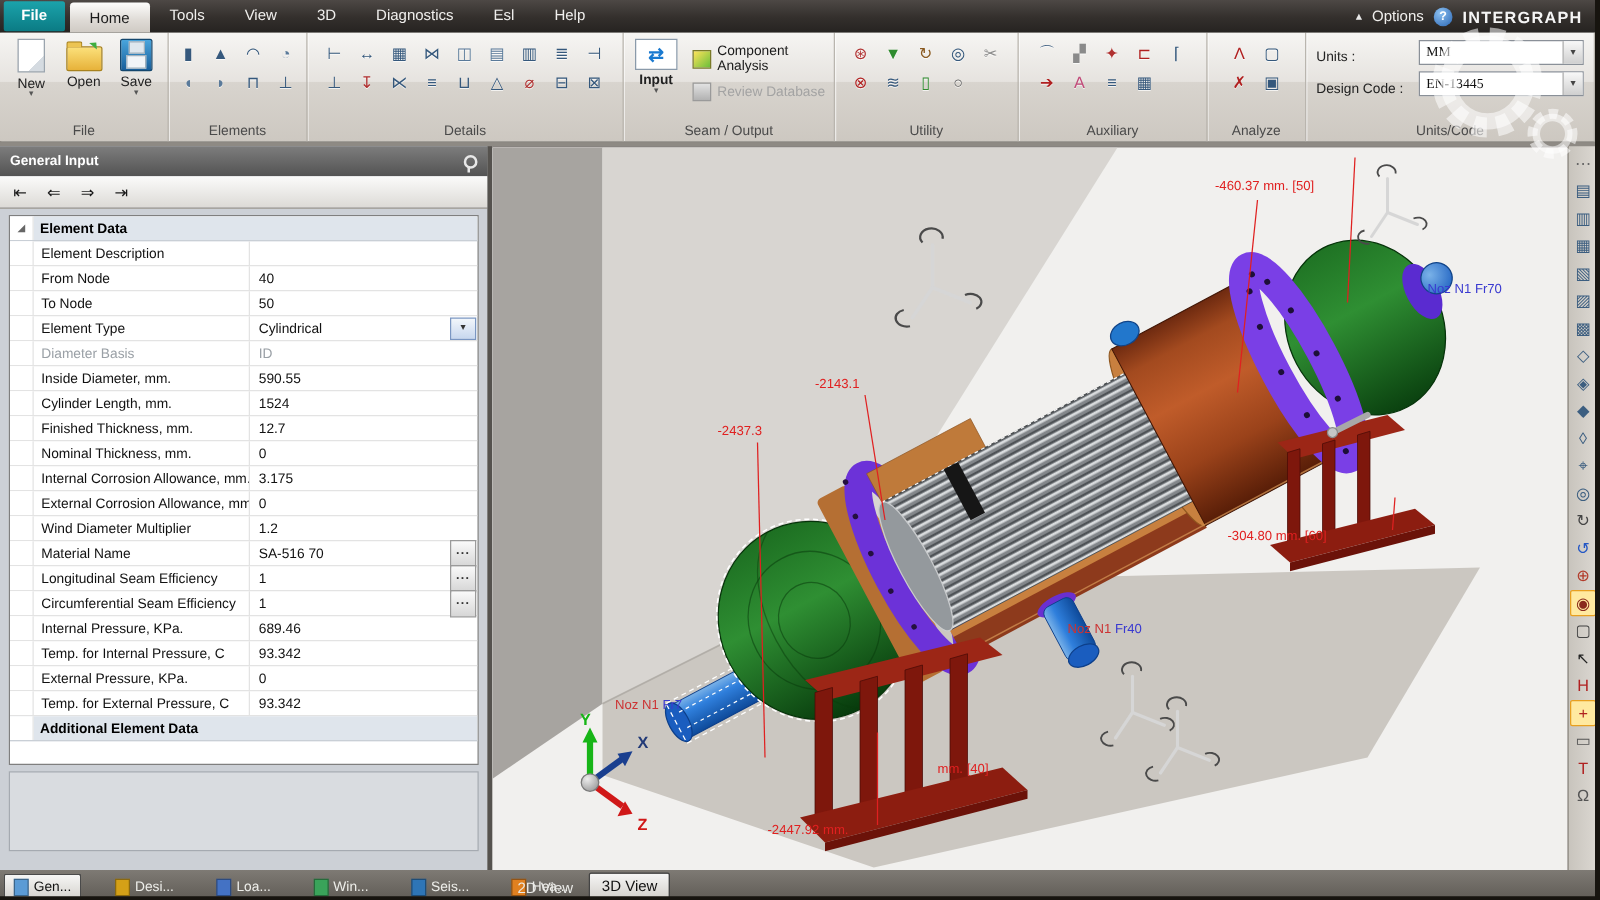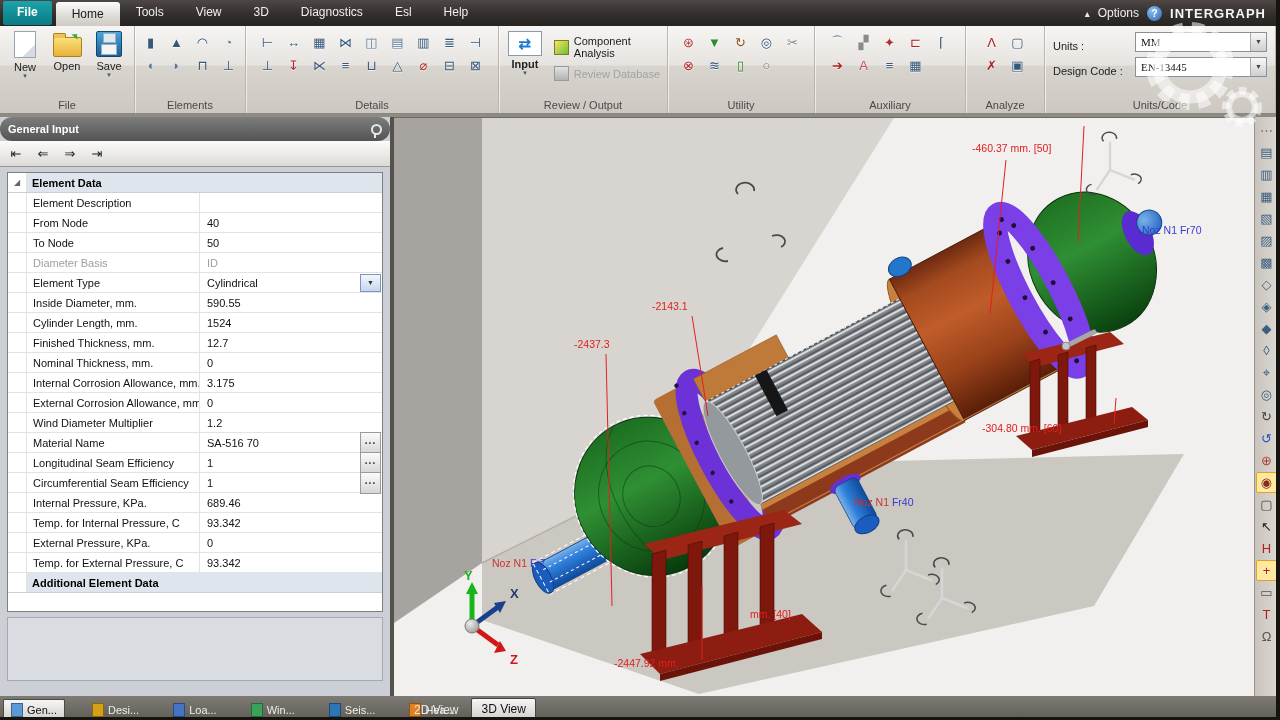--- a/index.html
+++ b/index.html
@@ -62,21 +62,21 @@
   .combo .val{flex:1;font-size:11px;color:#111;padding:0 5px;white-space:nowrap;overflow:hidden;}
   .combo .drop{width:15px;height:100%;border-left:1px solid #aaa;background:linear-gradient(#f8f8f8,#cfcfcf);
     display:flex;align-items:center;justify-content:center;font-size:7px;color:#444;}
 
   
   #gear-watermark{position:absolute;left:1118px;top:8px;width:152px;height:122px;z-index:60;pointer-events:none;}
 
   
   #left-panel{position:absolute;left:0;top:117px;width:390px;height:579px;background:#ccd0d6;}
   .panel-header{height:24px;background:linear-gradient(#7d7d7d,#535353);display:flex;align-items:center;
-    padding:0 8px;color:#fff;font-size:11px;font-weight:bold;border-radius:12px;}
+    padding:0 8px;color:#fff;font-size:11px;font-weight:bold;}
   .pin{margin-left:auto;width:7px;height:7px;border:2px solid #e8e8e8;border-radius:50%;position:relative;}
   .pin::after{content:'';position:absolute;left:1px;top:7px;width:2px;height:5px;background:#e8e8e8;}
   .panel-toolbar{height:25px;background:linear-gradient(#fbfbfa,#dcdad6);border-bottom:1px solid #9a968f;
     display:flex;align-items:center;padding-left:4px;gap:3px;}
   .navbtn{width:24px;height:19px;display:flex;align-items:center;justify-content:center;font-size:13px;color:#1a1a1a;border-radius:2px;}
   #prop-grid{position:absolute;left:7px;top:55px;width:374px;height:438px;background:#fff;border:1px solid #7f7f7f;overflow:hidden;}
   .prow{display:flex;height:19px;border-bottom:1px solid #e3e3e3;align-items:stretch;font-size:11px;}
   .gut{width:18px;flex:none;background:#fff;border-right:1px solid #e3e3e3;display:flex;align-items:center;justify-content:center;}
   .tri{font-size:8px;color:#666;}
   .phead{background:#dfe5ec;border-bottom:1px solid #c9cfd6;}
@@ -221,21 +221,21 @@
               <span class="ic-comp"></span>
               <span>Component Analysis</span>
             </div>
             <div class="io-row disabled">
               <span class="ic-review"></span>
               <span>Review Database</span>
             </div>
           </div>
         </div>
       </div>
-      <div class="rgroup-label">Review / Output</div>
+      <div class="rgroup-label">Seam / Output</div>
     </div>
     <div class="rgroup" style="width:146px">
       <div class="rgroup-content">
           <div class="icon-grid">
             <span class="ricon" style="color: rgb(176, 48, 48);">⊛</span>
             <span class="ricon" style="color: rgb(176, 32, 32);">⊗</span>
             <span class="ricon" style="color: rgb(46, 139, 46);">▼</span>
             <span class="ricon" style="color: rgb(53, 88, 124);">≋</span>
             <span class="ricon" style="color: rgb(138, 90, 32);">↻</span>
             <span class="ricon" style="color: rgb(46, 139, 46);">▯</span>
@@ -339,33 +339,33 @@
             <span class="pvtext">40</span>
           </span>
         </div>
         <div class="prow">
           <span class="gut"></span>
           <span class="plabel">To Node</span>
           <span class="pval">
             <span class="pvtext">50</span>
           </span>
         </div>
-        <div class="prow pdis">
-          <span class="gut"></span>
-          <span class="plabel">Diameter Basis</span>
-          <span class="pval">
-            <span class="pvtext">ID</span>
-          </span>
-        </div>
         <div class="prow">
           <span class="gut"></span>
           <span class="plabel">Element Type</span>
           <span class="pval">
             <span class="pvtext">Cylindrical</span>
             <span class="ctl combo-btn">▼</span>
+          </span>
+        </div>
+        <div class="prow pdis">
+          <span class="gut"></span>
+          <span class="plabel">Diameter Basis</span>
+          <span class="pval">
+            <span class="pvtext">ID</span>
           </span>
         </div>
         <div class="prow">
           <span class="gut"></span>
           <span class="plabel">Inside Diameter, mm.</span>
           <span class="pval">
             <span class="pvtext">590.55</span>
           </span>
         </div>
         <div class="prow">

